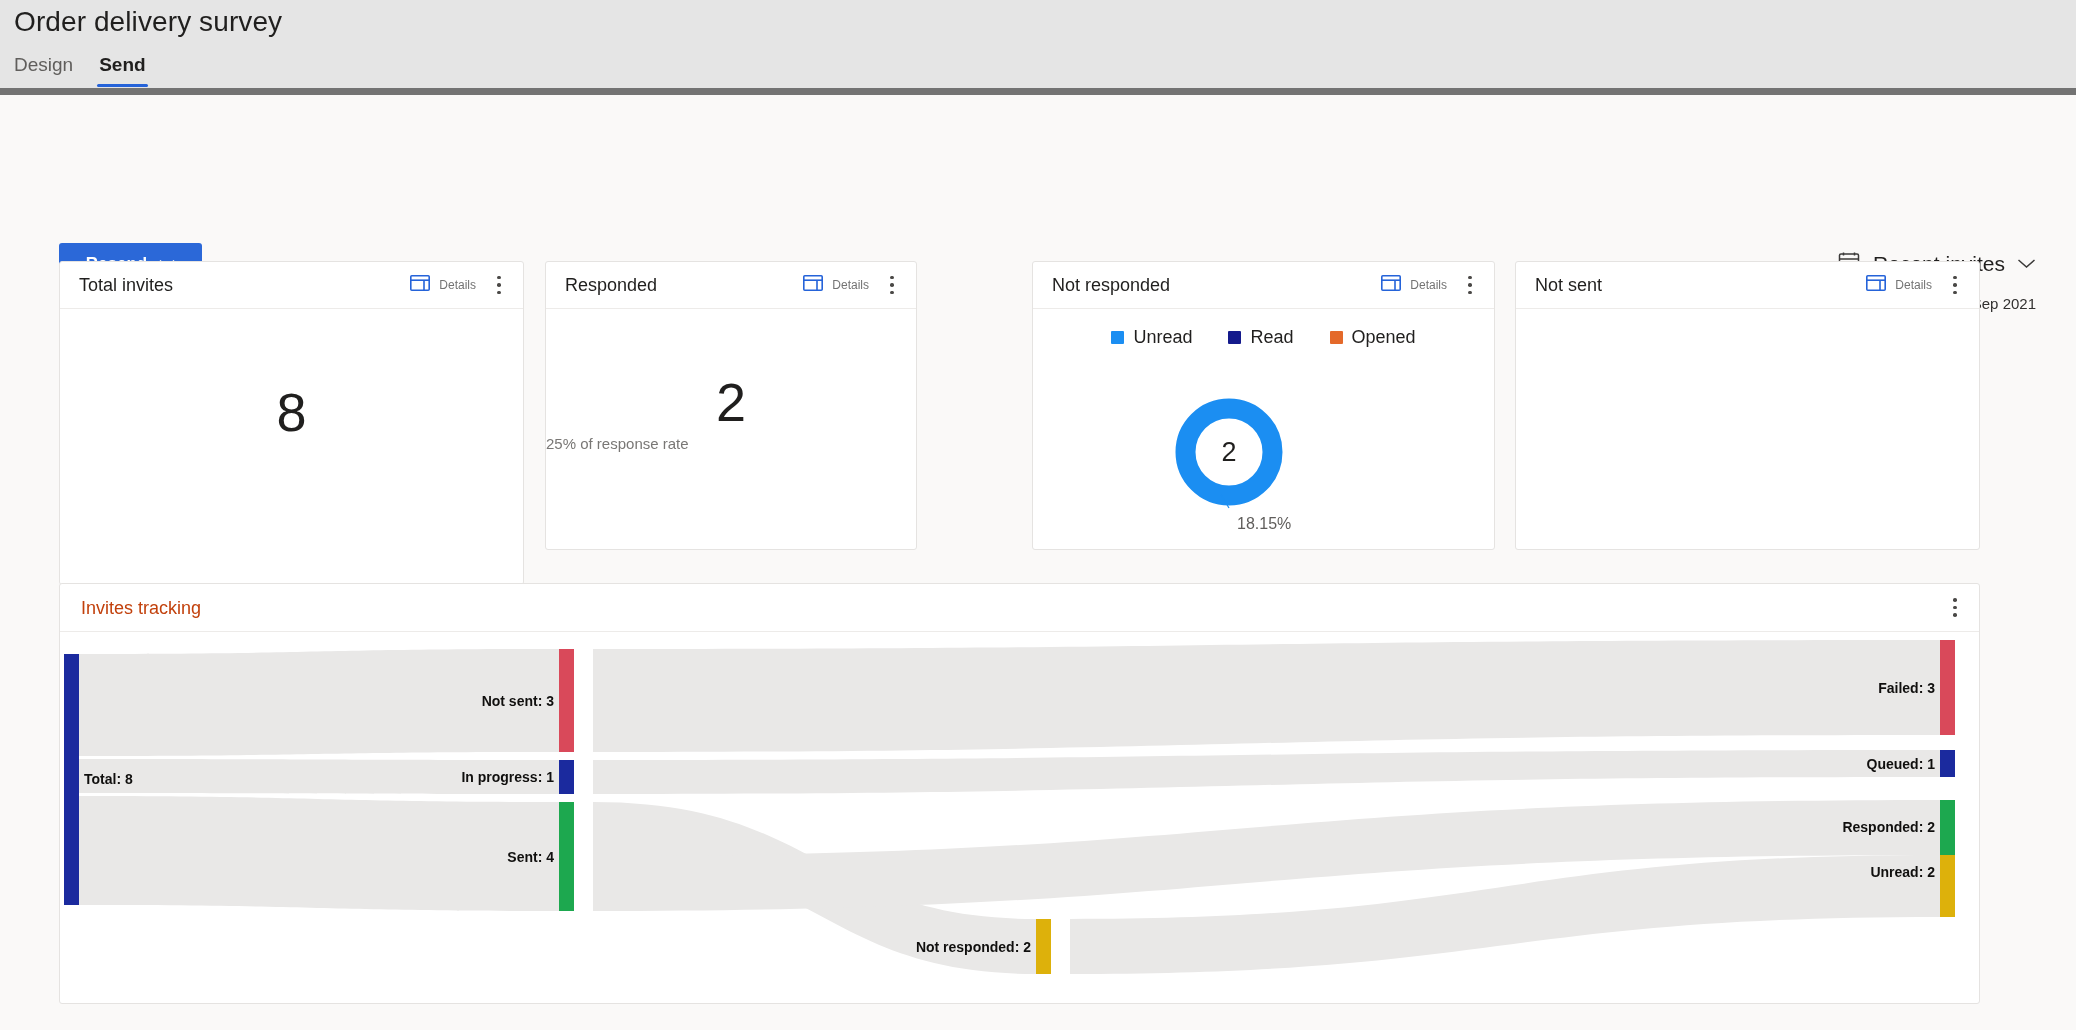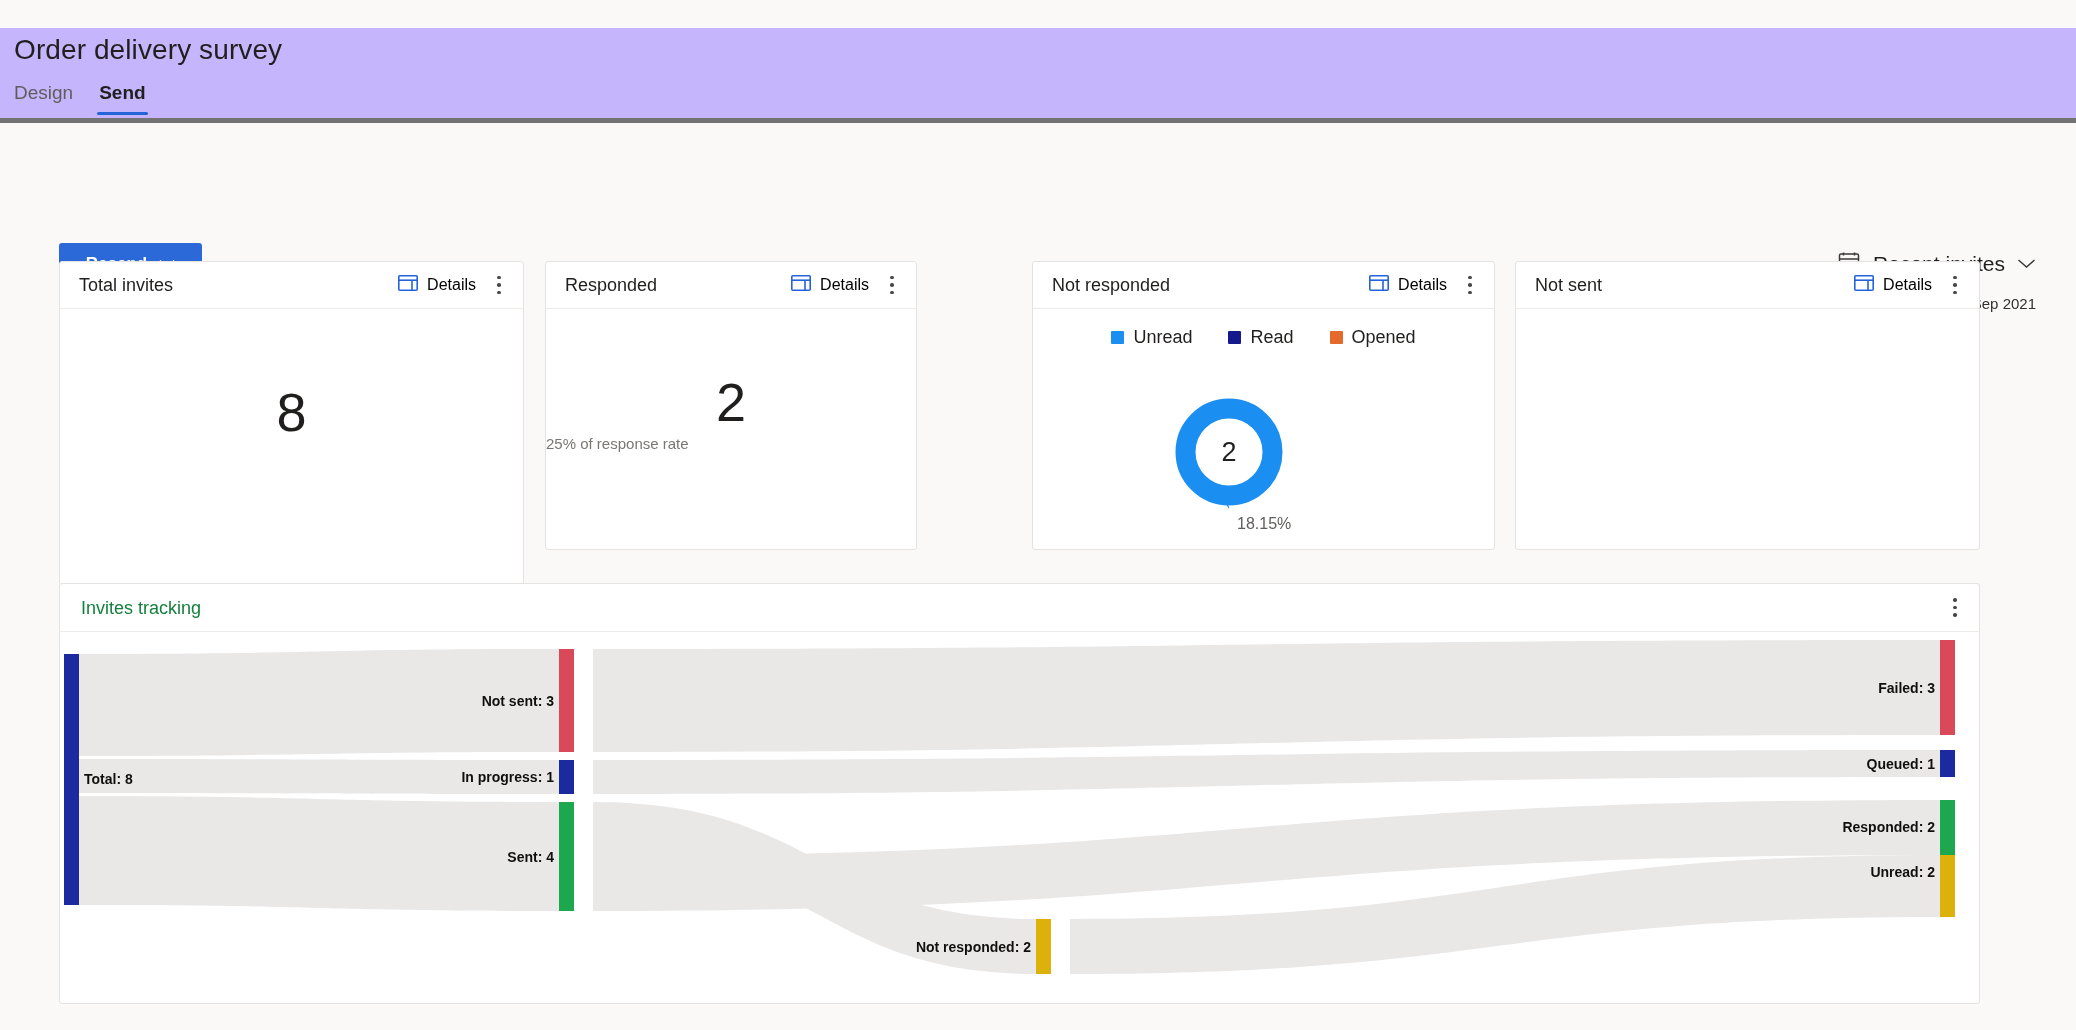--- a/index.html
+++ b/index.html
@@ -8,23 +8,22 @@
     font-family: "Liberation Sans", sans-serif;
     background: #faf9f8;
     color: #201f1e;
     overflow: hidden;
   }
 
   
   .app-header {
     position: absolute; left: 0; top: 0;
     width: 2076px; height: 95px;
-    background: #c4b5fd;
-    border-bottom: 5px solid #737373;
-    margin-top: 28px;
+    background: #e5e5e5;
+    border-bottom: 7px solid #737373;
   }
   .page-title {
     position: absolute; left: 14px; top: 6px;
     font-size: 28px; font-weight: 400; letter-spacing: .1px;
     color: #201f1e;
   }
   .tabstrip {
     position: absolute; left: 12px; top: 52px;
     display: flex; gap: 22px; align-items: flex-end;
   }
@@ -85,21 +84,21 @@
     position: absolute; left: 19px; top: 50%;
     transform: translateY(-50%);
     font-size: 18px; font-weight: 400; color: #201f1e;
   }
   .details-link {
     position: absolute; right: 47px; top: 50%;
     transform: translateY(-50%);
     display: flex; align-items: center; gap: 9px;
     cursor: pointer;
   }
-  .details-link .dl-text { font-size: 16px; color: #000000; }
+  .details-link .dl-text { font-size: 12px; color: #737373; }
   .kebab {
     position: absolute; right: 14px; top: 50%;
     transform: translateY(-50%);
     width: 20px; height: 24px;
     display: flex; flex-direction: column; align-items: center;
     justify-content: center; gap: 4px;
     cursor: pointer;
   }
   .kebab i { display: block; width: 3.5px; height: 3.5px; border-radius: 50%; background: #4a4846; }
 
@@ -152,21 +151,21 @@
     width: 1921px; height: 421px;
     background: #ffffff; border: 1px solid #e5e3e1; border-radius: 3px;
   }
   .sankey-head {
     position: relative; height: 48px;
     border-bottom: 1px solid #edebe9;
   }
   .sankey-title {
     position: absolute; left: 21px; top: 50%;
     transform: translateY(-50%);
-    font-size: 18px; color: #15803d;
+    font-size: 18px; color: #c2410c;
   }
   .sankey-body { position: relative; width: 100%; height: 372px; }
   .sankey-svg { position: absolute; left: 0; top: 0; }
 
   .node-label {
     font-family: "Liberation Sans", sans-serif;
     font-size: 14px; font-weight: 700; fill: #100f0e;
   }
 </style>
 </head>

